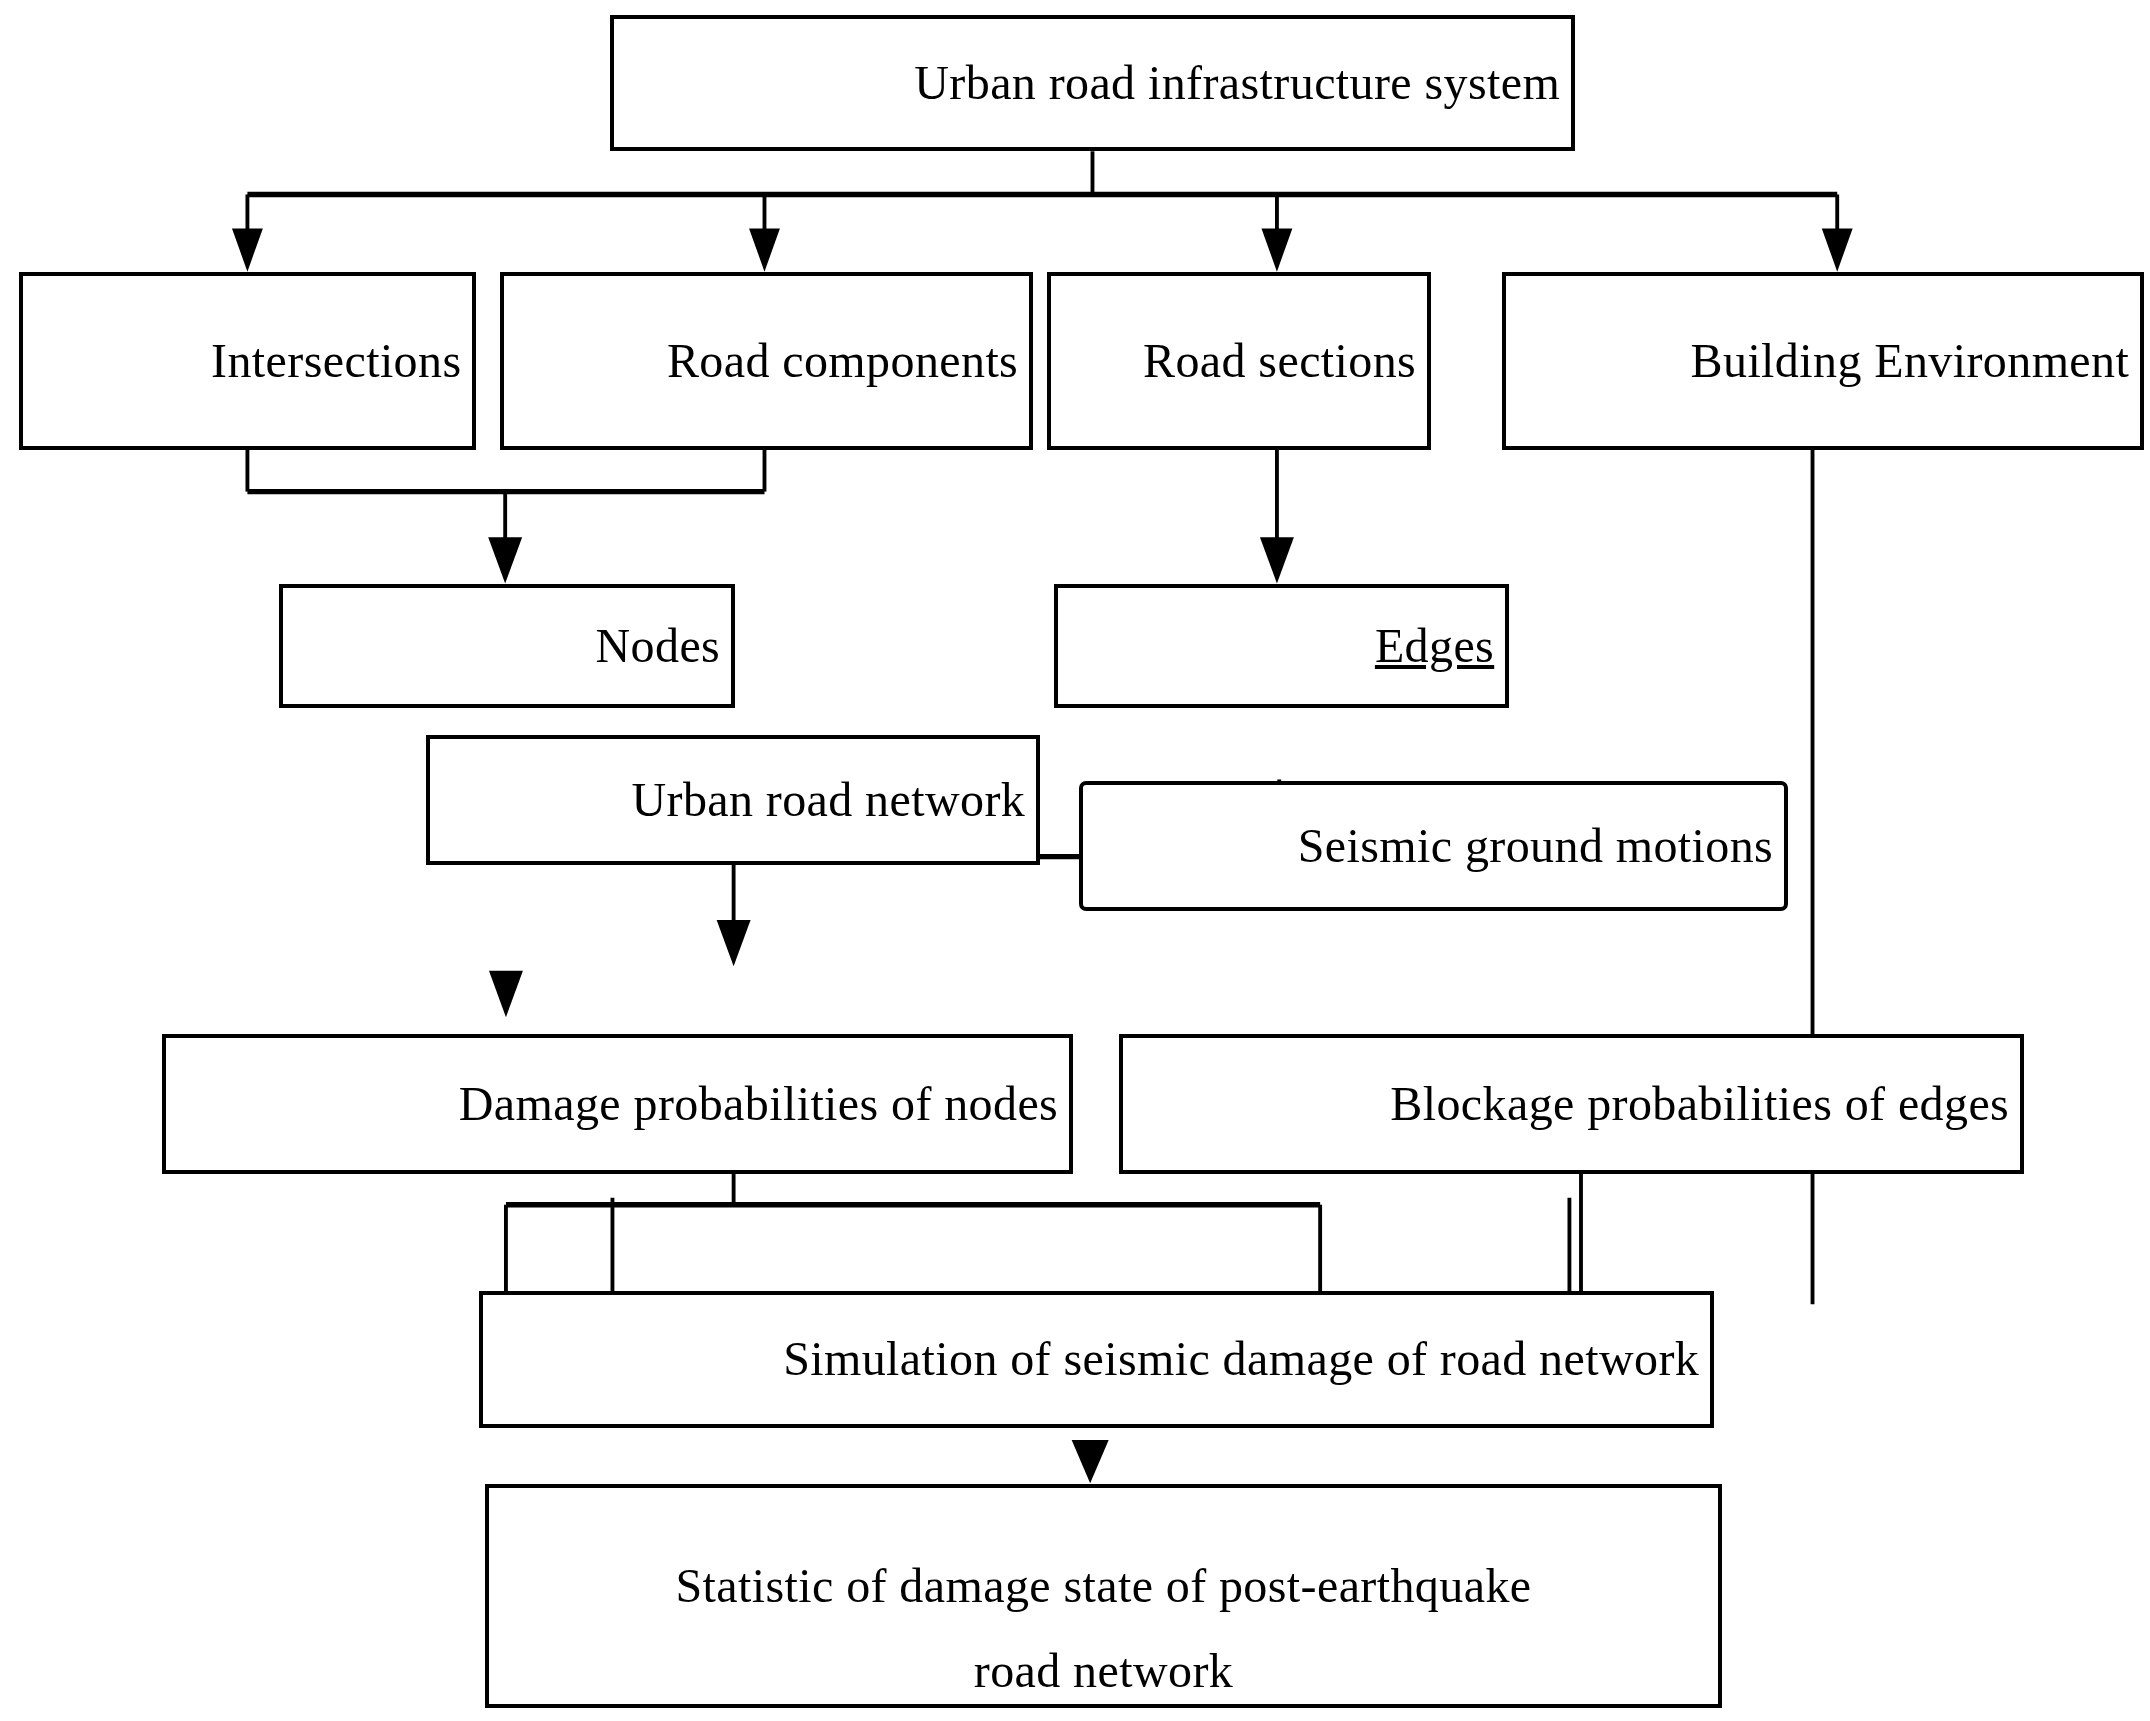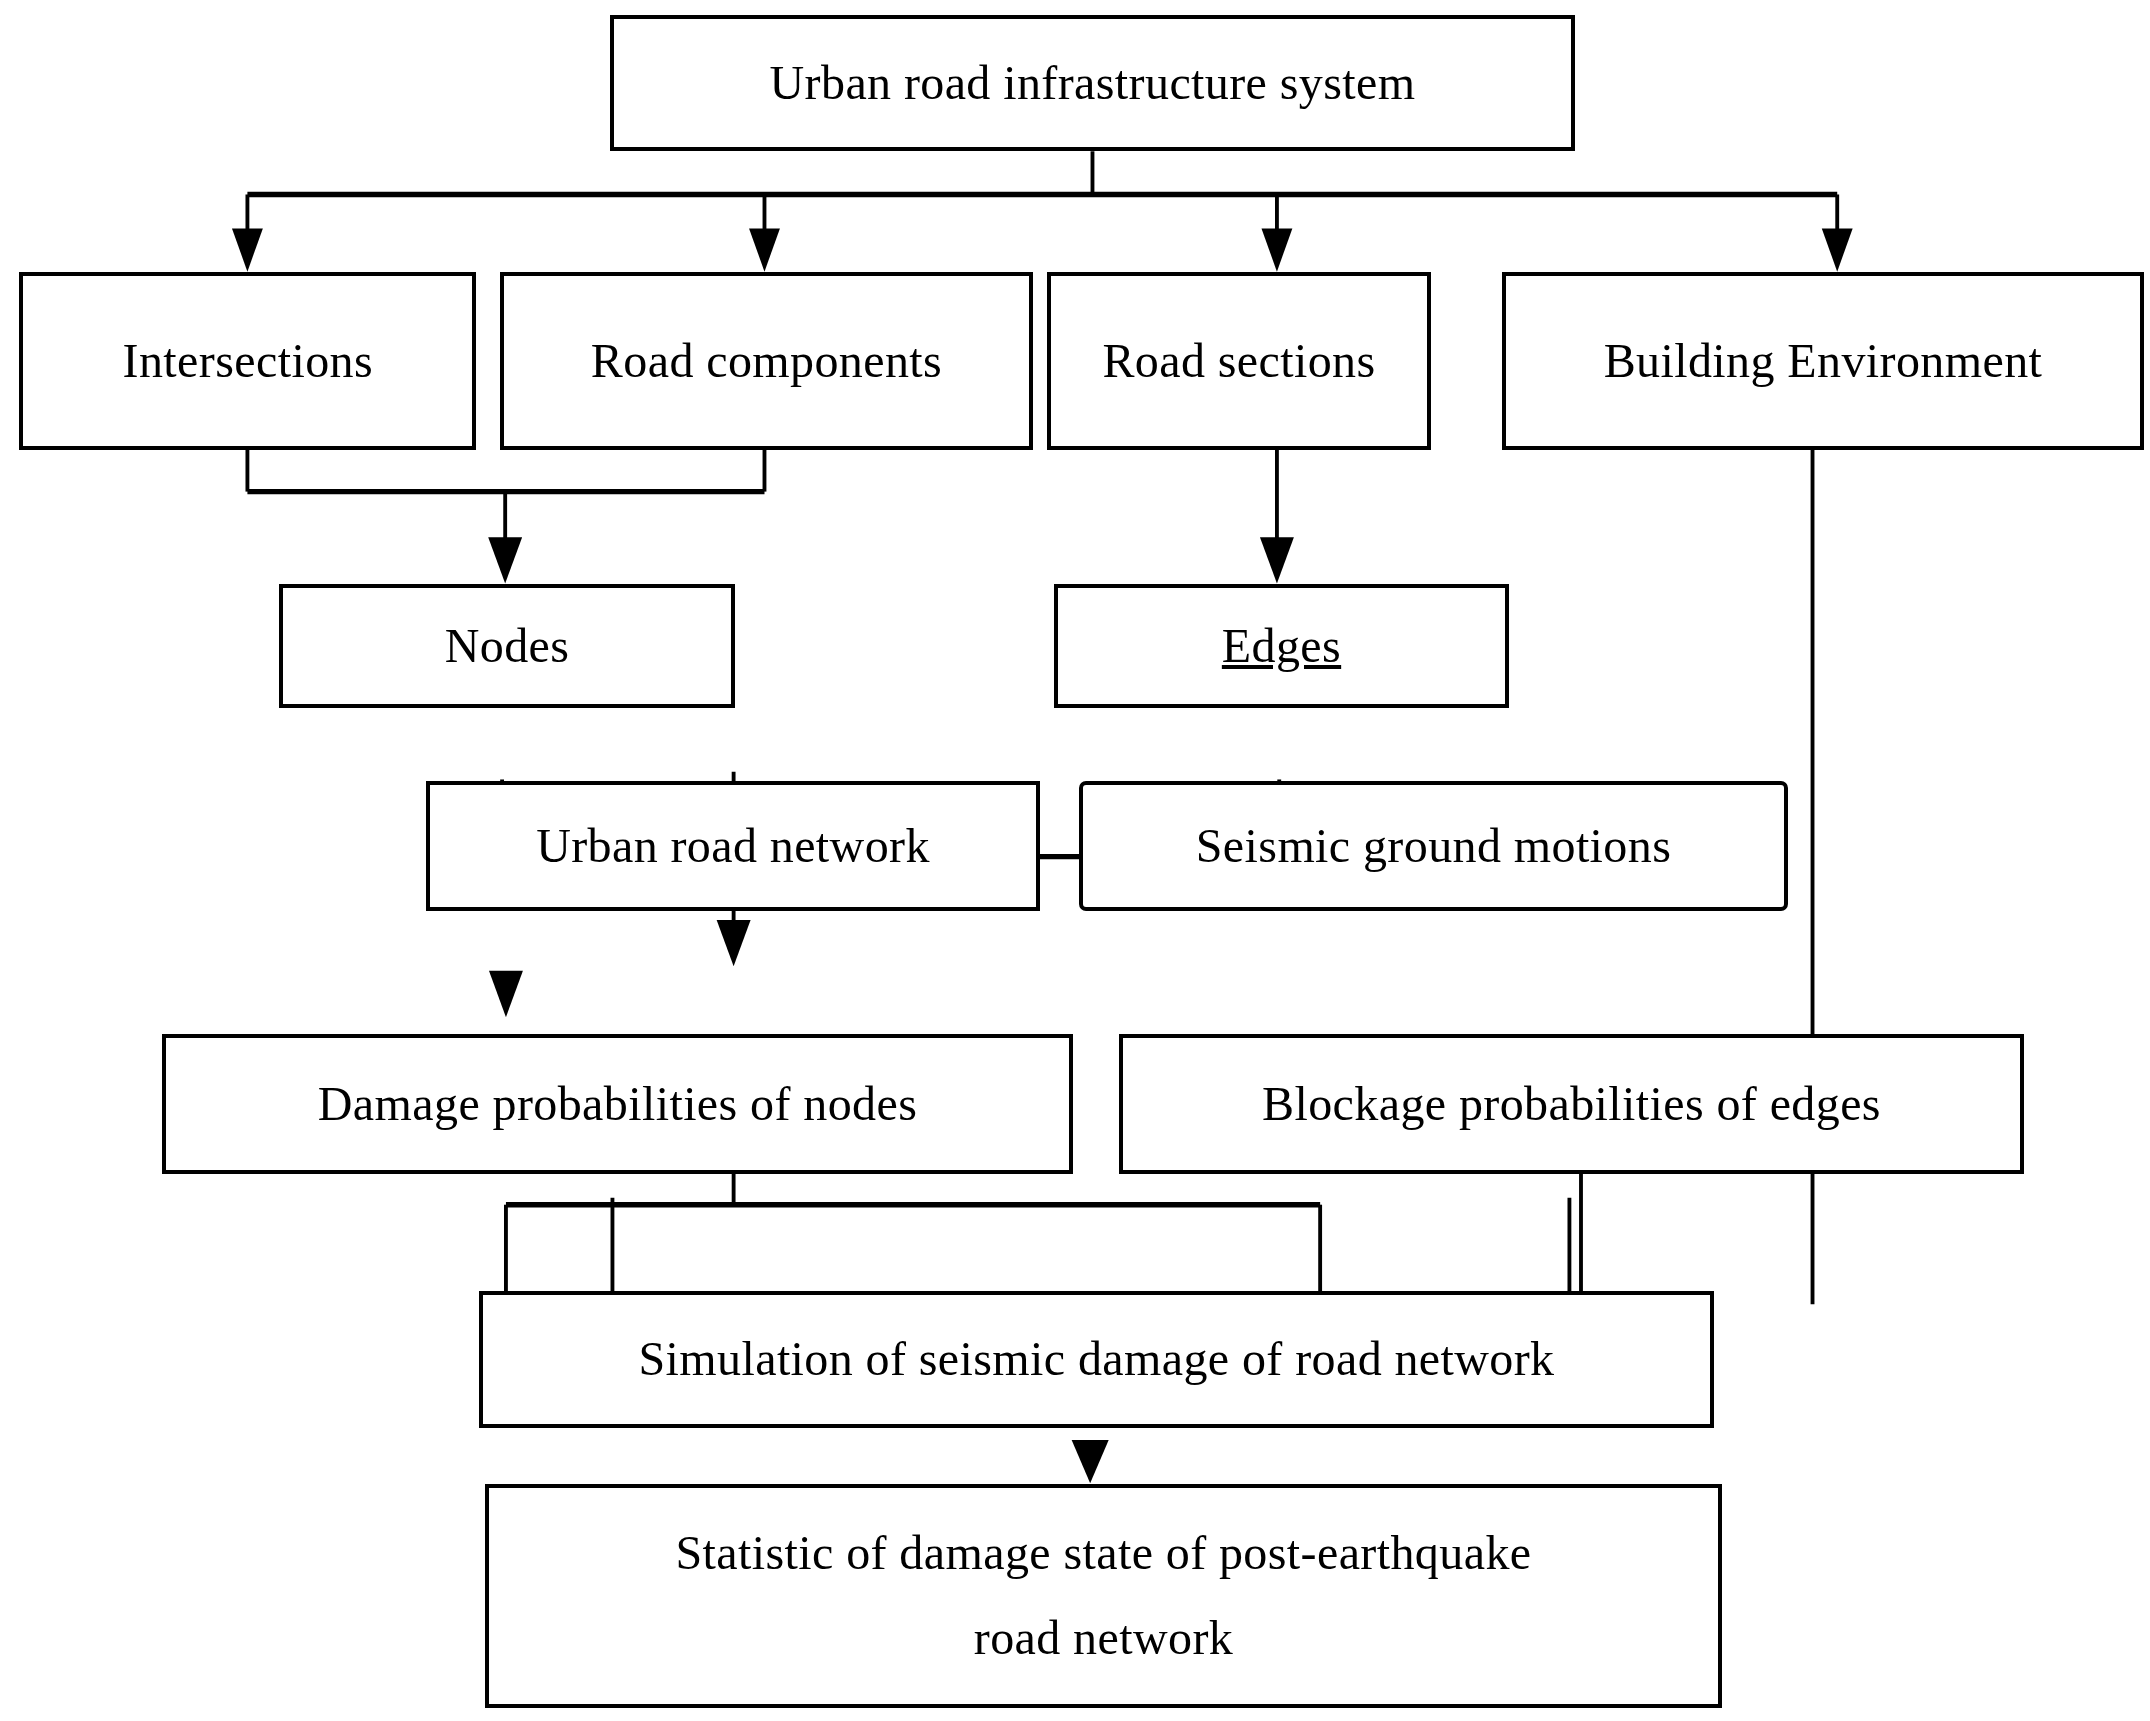--- a/index.html
+++ b/index.html
@@ -11,21 +11,21 @@
     font-family:"Liberation Serif","DejaVu Serif",serif;
     overflow:hidden;
   }
   .node{
     position:absolute;
     box-sizing:border-box;
     background:#ffffff;
     border:4.6px solid #000000;
     display:flex;
     align-items:center;
-    justify-content:center;
+    justify-content:flex-end;
     text-align:center;
     color:#000000;
     line-height:1.35;
     letter-spacing:0.4px;
     z-index:3;
   }
   .node span{display:block;padding:0 10.8px;}
   .fs-big{font-size:48px;}
   svg#wires{
     position:absolute;
@@ -114,21 +114,21 @@
     <span>Building Environment</span>
   </div>
 
   <div class="node fs-big" style="left:279px; top:584px; width:456px; height:124px;">
     <span>Nodes</span>
   </div>
   <div class="node fs-big" style="left:1054px; top:584px; width:455px; height:124px;text-decoration:underline;">
     <span>Edges</span>
   </div>
 
-  <div class="node fs-big" style="left:426px; top:781px; width:614px; height:130px;">
+  <div class="node fs-big" style="left:426px; top:735px; width:614px; height:130px;">
     <span>Urban road network</span>
   </div>
   <div class="node fs-big" style="left:1079px; top:781px; width:709px; height:130px;border-radius:7px;">
     <span>Seismic ground motions</span>
   </div>
 
   <div class="node fs-big" style="left:162px; top:1034px; width:911px; height:140px;">
     <span>Damage probabilities of nodes</span>
   </div>
   <div class="node fs-big" style="left:1119px; top:1034px; width:905px; height:140px;">

